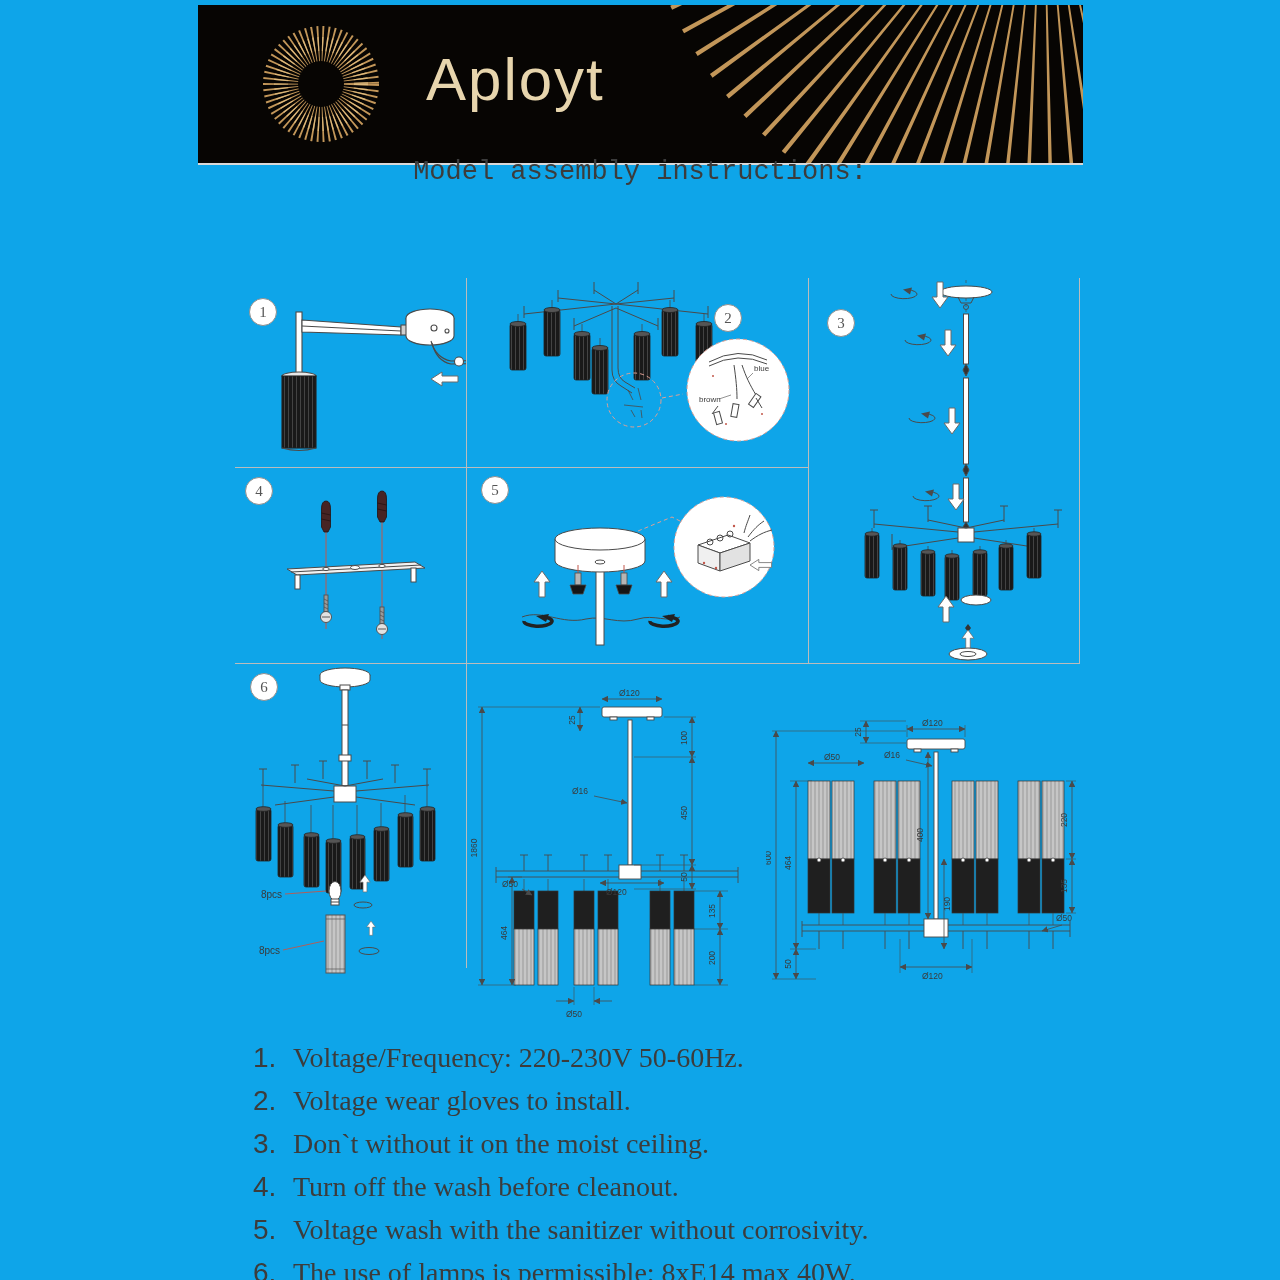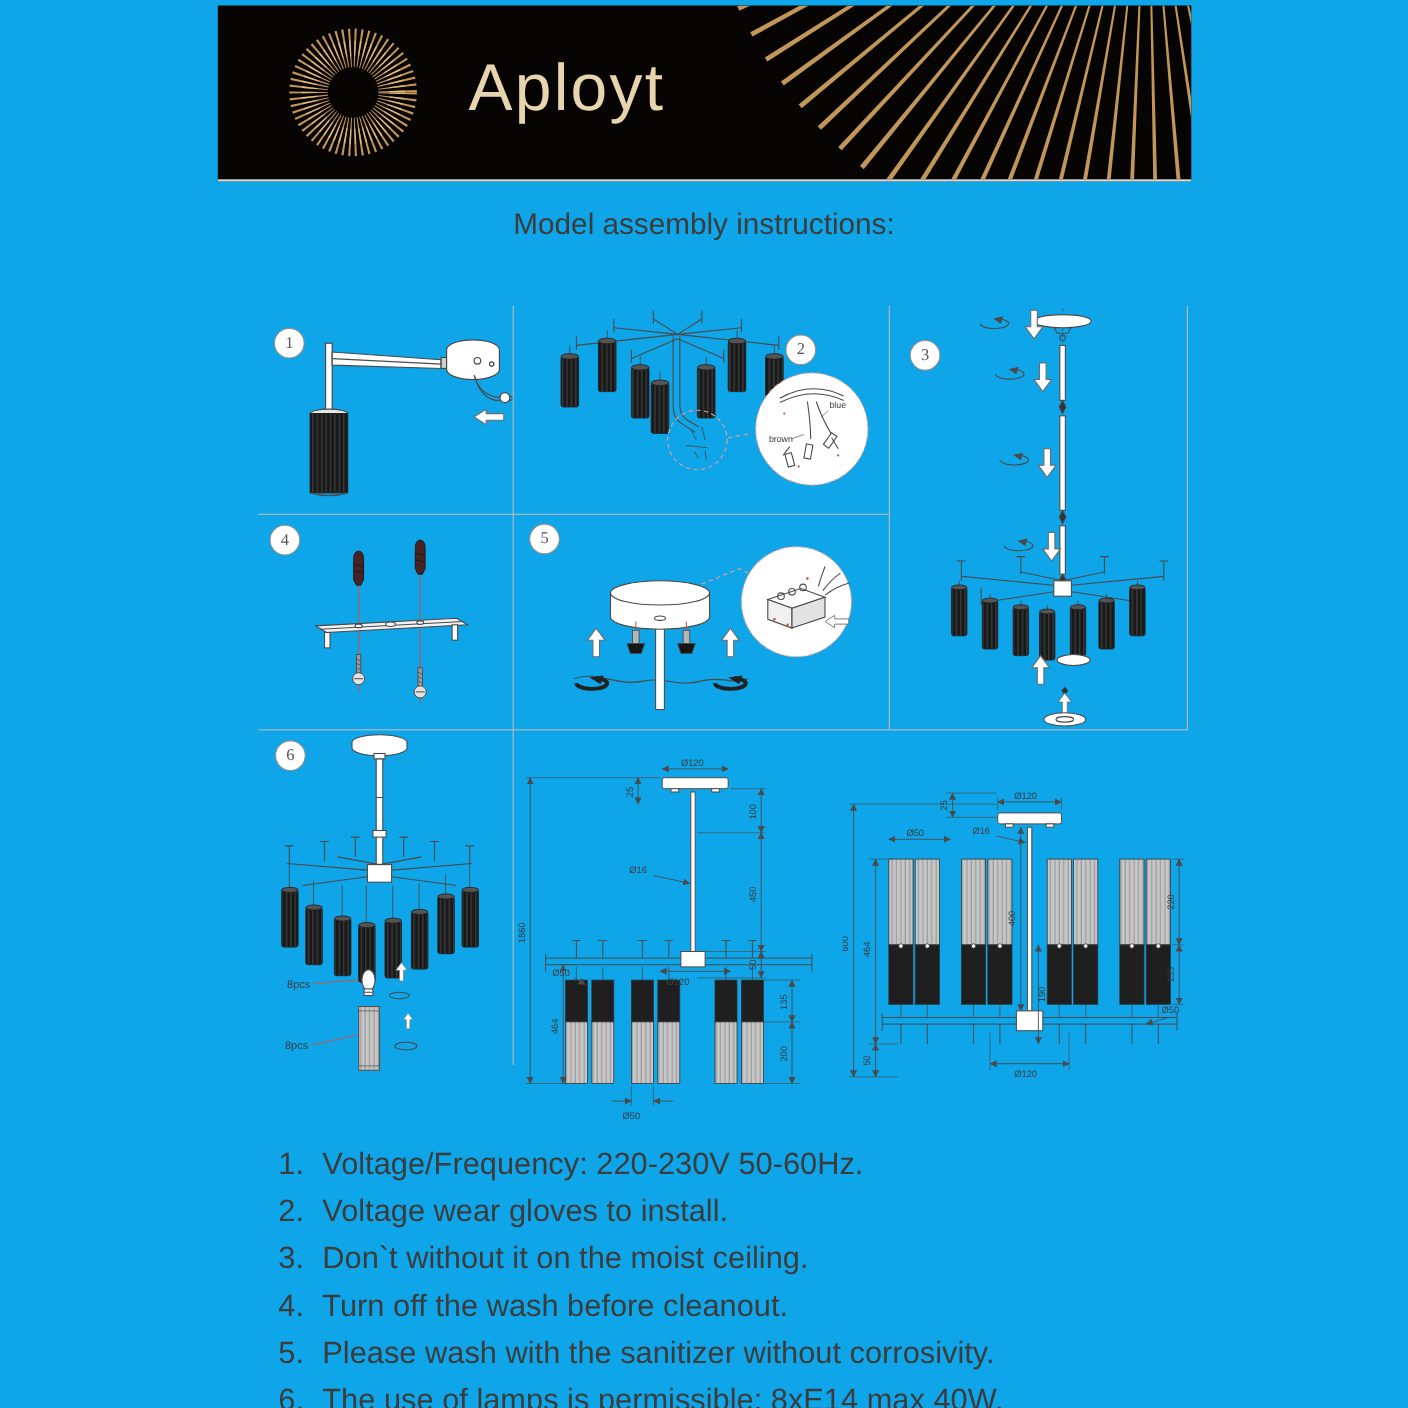--- a/index.html
+++ b/index.html
@@ -6,36 +6,36 @@
   .page{position:relative;width:1280px;height:1280px;background:#0ea5e9;overflow:hidden;
         font-family:"Liberation Sans", sans-serif;}
   
   .header{position:absolute;left:198px;top:5px;width:885px;height:158px;background:#070503;
           overflow:hidden;border-bottom:2px solid #d9d9d9;}
   .burst{position:absolute;left:38px;top:0;}
   .brand{position:absolute;left:228px;top:40px;font-size:60px;letter-spacing:2px;color:#e7d5ad;
          font-weight:400;}
   .rays{position:absolute;right:0;top:0;}
   
-  .title-block{position:absolute;left:0;top:188px;width:100%;text-align:center;color:#3c3c3c;}
+  .title-block{position:absolute;left:0;top:156px;width:100%;text-align:center;color:#3c3c3c;font-family:Liberation Mono, monospace;}
   .title-line1{font-size:27px;line-height:33px;}
   .title-line2{font-size:27px;line-height:33px;}
   
   .grid{position:absolute;left:235px;top:278px;width:845px;height:752px;}
   .gridline{position:absolute;background:#bcbcbc;}
   .panel{position:absolute;}
   .panel svg{position:absolute;left:0;top:0;}
   .badge{position:absolute;width:26px;height:26px;border:1.5px solid #8f8f8f;border-radius:50%;
          display:flex;align-items:center;justify-content:center;font-size:15px;color:#555;
          font-family:"Liberation Serif", serif;background:#fff;}
   
   .instructions{position:absolute;left:253px;top:1036px;width:820px;color:#3c3c3c;}
   .instr-row{display:flex;font-size:28px;line-height:43px;}
   .instr-num{width:40px;flex:none;}
-  .instr-text{flex:1;}
+  .instr-text{flex:1;font-family:Liberation Serif, serif;}
   text{font-family:"Liberation Sans", sans-serif;}
   .dimtxt{font-size:8.5px;fill:#3a3a3a;}
   .lbl{font-size:8px;fill:#3a3a3a;}
 </style>
 </head>
 <body>
 
 <div class="page">
 
   <svg width="0" height="0" style="position:absolute">
@@ -632,21 +632,21 @@
     <div class="instr-row">
       <div class="instr-num">3.</div>
       <div class="instr-text">Don`t without it on the moist ceiling.</div>
     </div>
     <div class="instr-row">
       <div class="instr-num">4.</div>
       <div class="instr-text">Turn off the wash before cleanout.</div>
     </div>
     <div class="instr-row">
       <div class="instr-num">5.</div>
-      <div class="instr-text">Please wash with the sanitizer without corrosivity.</div>
+      <div class="instr-text">Voltage wash with the sanitizer without corrosivity.</div>
     </div>
     <div class="instr-row">
       <div class="instr-num">6.</div>
       <div class="instr-text">The use of lamps is permissible: 8xE14 max 40W.</div>
     </div>
   </div>
 
 </div>
 
 </body></html>

